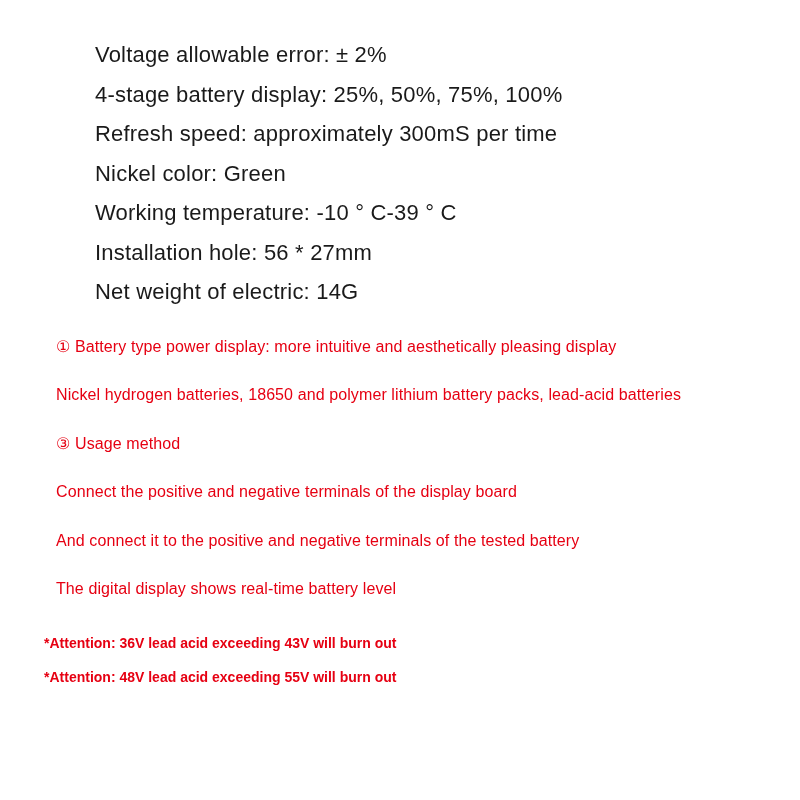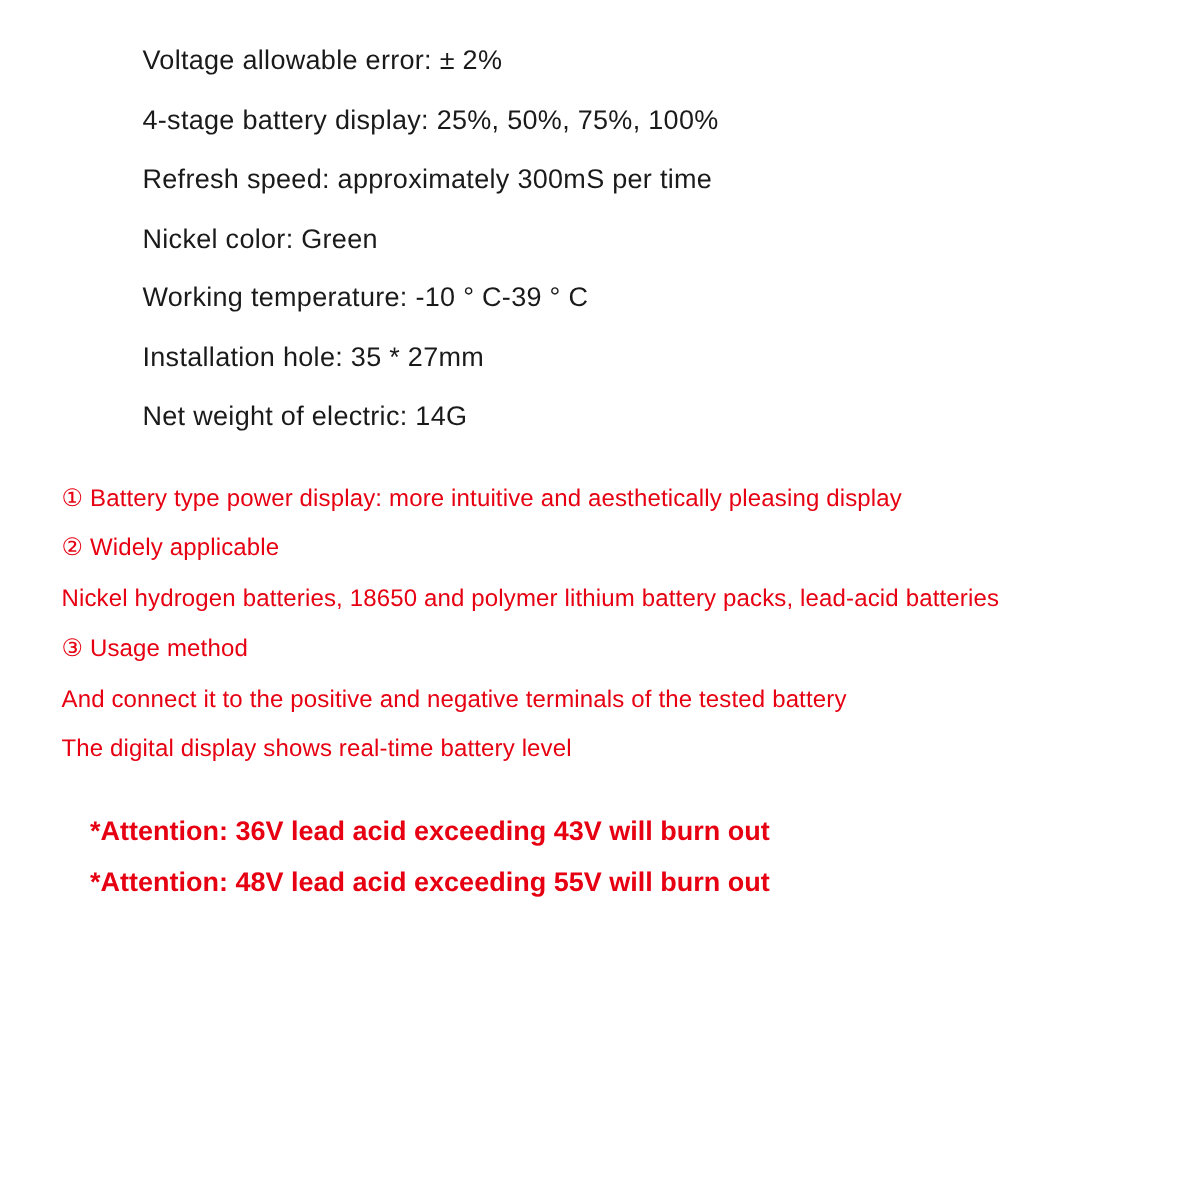--- a/index.html
+++ b/index.html
@@ -13,73 +13,73 @@
     font-family: "Liberation Sans", sans-serif;
     overflow: hidden;
   }
   .page {
     width: 800px;
     height: 800px;
     box-sizing: border-box;
     background: #ffffff;
   }
   .specs {
-    padding-top: 21px;
+    padding-top: 35px;
     padding-left: 95px;
     color: #1a1a1a;
-    font-size: 18px;
+    font-size: 22px;
     line-height: 39.5px;
     letter-spacing: 0.2px;
   }
   .specs p {
     margin: 0;
   }
   .features {
     margin-top: 19px;
     padding-left: 40px;
     color: #e60012;
     font-size: 16px;
     line-height: 32.6px;
     letter-spacing: 0.1px;
   }
   .features p {
-    margin: 1px;
+    margin: 16px;
   }
   .attention {
     margin-top: 20px;
-    padding-left: 60px;
+    padding-left: 44px;
     color: #e60012;
-    font-size: 18px;
+    font-size: 14px;
     font-weight: 700;
     line-height: 34px;
   }
   .attention p {
     margin: 0;
   }
 </style>
 </head>
 <body>
 
 <div class="page">
 
   <div class="specs">
     <p>Voltage allowable error: ± 2%</p>
     <p>4-stage battery display: 25%, 50%, 75%, 100%</p>
     <p>Refresh speed: approximately 300mS per time</p>
     <p>Nickel color: Green</p>
     <p>Working temperature: -10 ° C-39 ° C</p>
-    <p>Installation hole: 35 * 27mm</p>
+    <p>Installation hole: 56 * 27mm</p>
     <p>Net weight of electric: 14G</p>
   </div>
 
   <div class="features">
     <p>① Battery type power display: more intuitive and aesthetically pleasing display</p>
-    <p>② Widely applicable</p>
     <p>Nickel hydrogen batteries, 18650 and polymer lithium battery packs, lead-acid batteries</p>
     <p>③ Usage method</p>
+    <p>Connect the positive and negative terminals of the display board</p>
     <p>And connect it to the positive and negative terminals of the tested battery</p>
     <p>The digital display shows real-time battery level</p>
   </div>
 
   <div class="attention">
     <p>*Attention: 36V lead acid exceeding 43V will burn out</p>
     <p>*Attention: 48V lead acid exceeding 55V will burn out</p>
   </div>
 
 </div>

